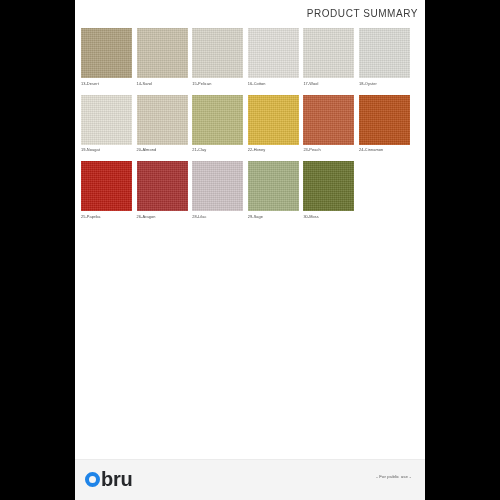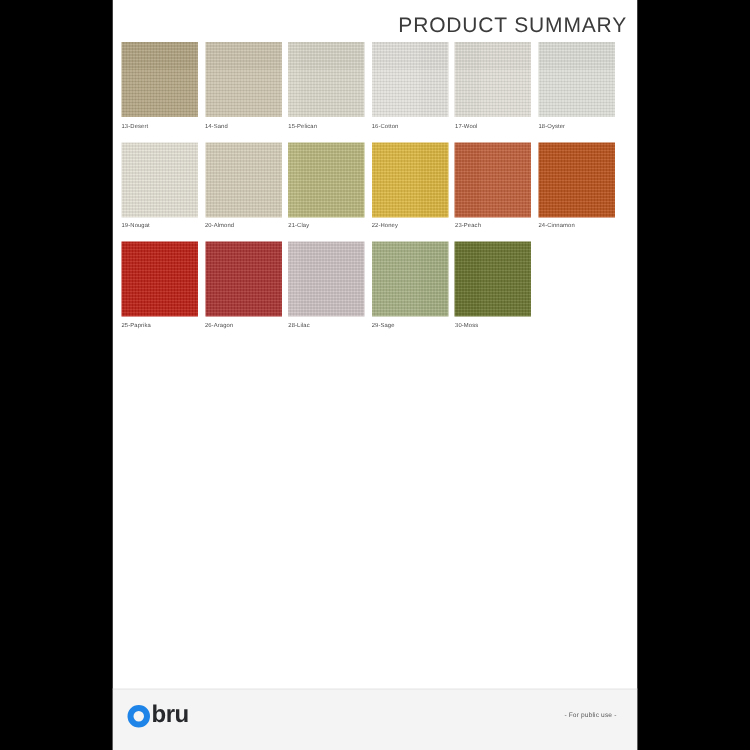--- a/index.html
+++ b/index.html
@@ -34,21 +34,21 @@
     position: absolute;
     left: 0;
     top: 0;
     width: 350px;
     height: 26px;
   }
   #page-title {
     position: absolute;
     right: 7px;
     top: 8px;
-    font-size: 14px;
+    font-size: 10px;
     letter-spacing: 0.55px;
     color: #3b3b3b;
     white-space: nowrap;
   }
   
   #swatch-grid {
     position: absolute;
     left: 6px;
     top: 28px;
     width: 338px;
@@ -109,21 +109,21 @@
   }
   #logo-ring {
     width: 15px;
     height: 15px;
     border-radius: 50%;
     border: 4px solid #1f84e8;
     box-sizing: border-box;
     background: transparent;
   }
   #logo-wordmark {
-    font-size: 16px;
+    font-size: 20px;
     font-weight: bold;
     color: #26282b;
     letter-spacing: -0.3px;
     line-height: 1;
   }
   #footer-note {
     position: absolute;
     right: 14px;
     top: 14px;
     font-size: 4.4px;

